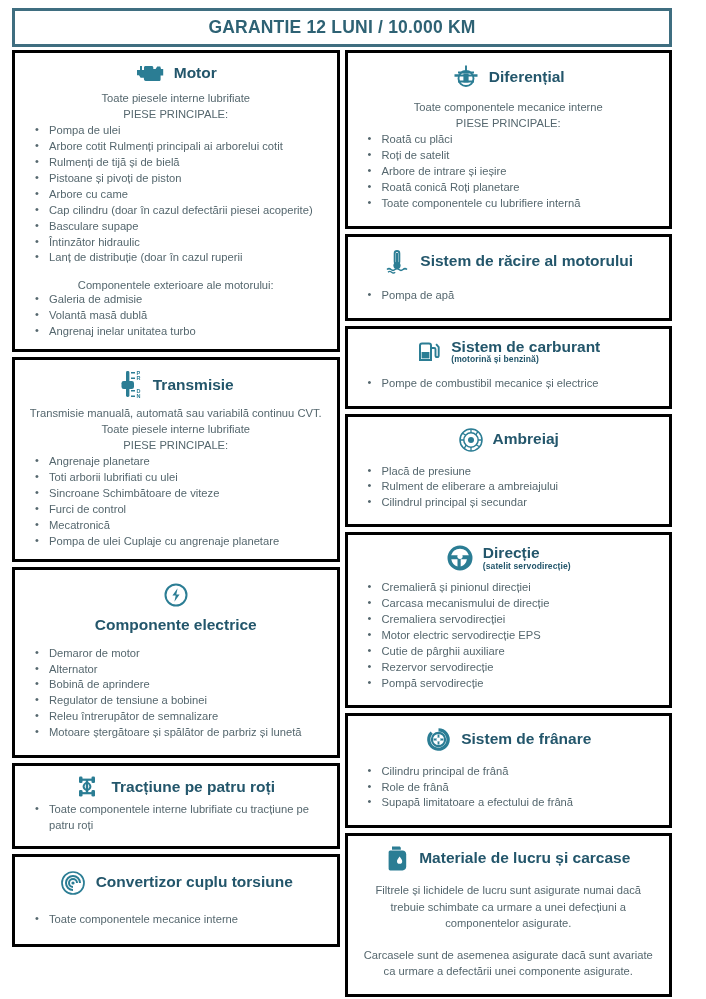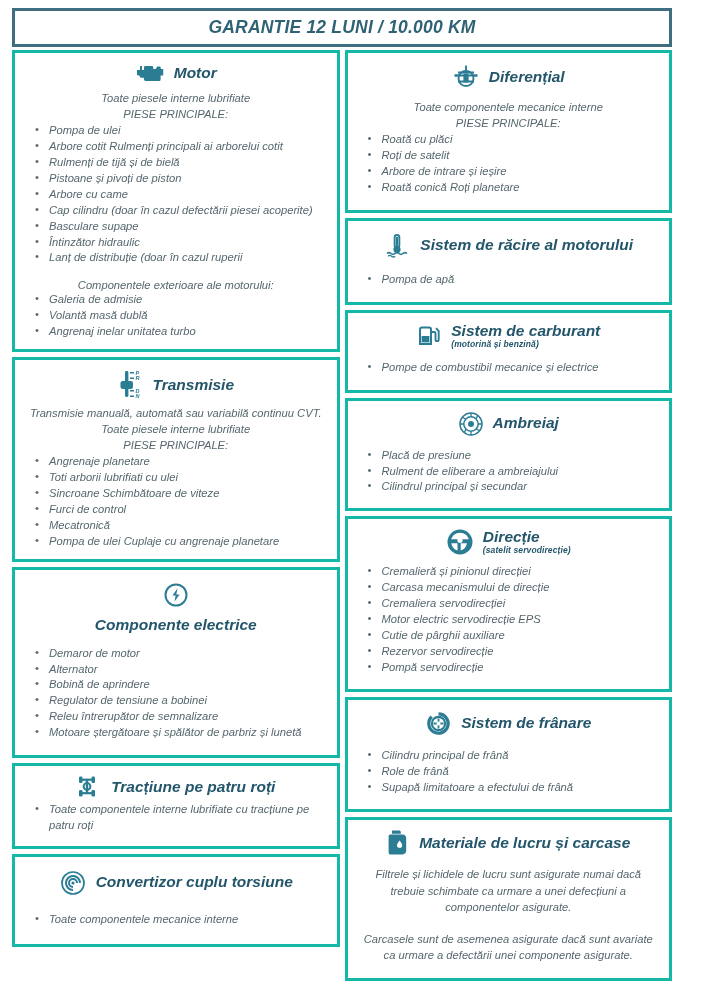--- a/index.html
+++ b/index.html
@@ -8,21 +8,20 @@
     background:#ffffff;
     font-family:"Liberation Sans", sans-serif;
     -webkit-font-smoothing:antialiased;
     overflow:hidden;
   }
   .sheet{
     position:relative;
     width:680px;height:999px;
     box-sizing:border-box;
     padding:8px 8px 6px 12px;
-    font-style:italic;
   }
 
   
   .title-bar{
     border:3px solid #3f6e80;
     height:33px;
     display:flex;align-items:center;justify-content:center;
     background:#ffffff;
     margin-bottom:3px;
   }
@@ -33,21 +32,21 @@
     letter-spacing:.2px;
   }
 
   
   .cols{display:flex;gap:5px;align-items:flex-start;}
   .col{display:flex;flex-direction:column;gap:5px;}
   .col-left{width:339px;}
   .col-right{width:339px;}
 
   .card{
-    border:3px solid #14b8a6;
+    border:3px solid #000000;
     background:#ffffff;
     box-sizing:border-box;
     padding:8px 10px 9px 10px;
   }
 
   
   .head{
     display:flex;align-items:center;justify-content:center;
     gap:9px;
     margin-bottom:6px;
@@ -273,20 +272,21 @@
             <span>Diferențial</span>
           </span>
         </div>
         <div class="centered">Toate componentele mecanice interne</div>
         <div class="centered">PIESE PRINCIPALE:</div>
         <ul>
           <li>Roată cu plăci</li>
           <li>Roți de satelit</li>
           <li>Arbore de intrare și ieșire</li>
           <li>Roată conică Roți planetare</li>
+          <li>Toate componentele cu lubrifiere internă</li>
         </ul>
       </div>
 
       <div class="card" style="padding-top:12px;padding-bottom:14px;">
         <div class="head" style="margin-bottom:13px;">
           <span class="icon">
             <svg width="28" height="26" viewBox="0 0 28 26" fill="none" stroke="currentColor" stroke-width="1.8">
               <rect x="11.6" y="2" width="4.8" height="13" rx="2.4"></rect>
               <circle cx="14" cy="16.5" r="3.6" fill="currentColor" stroke="none"></circle>
               <rect x="12.8" y="4" width="2.4" height="11" fill="currentColor" stroke="none"></rect>

